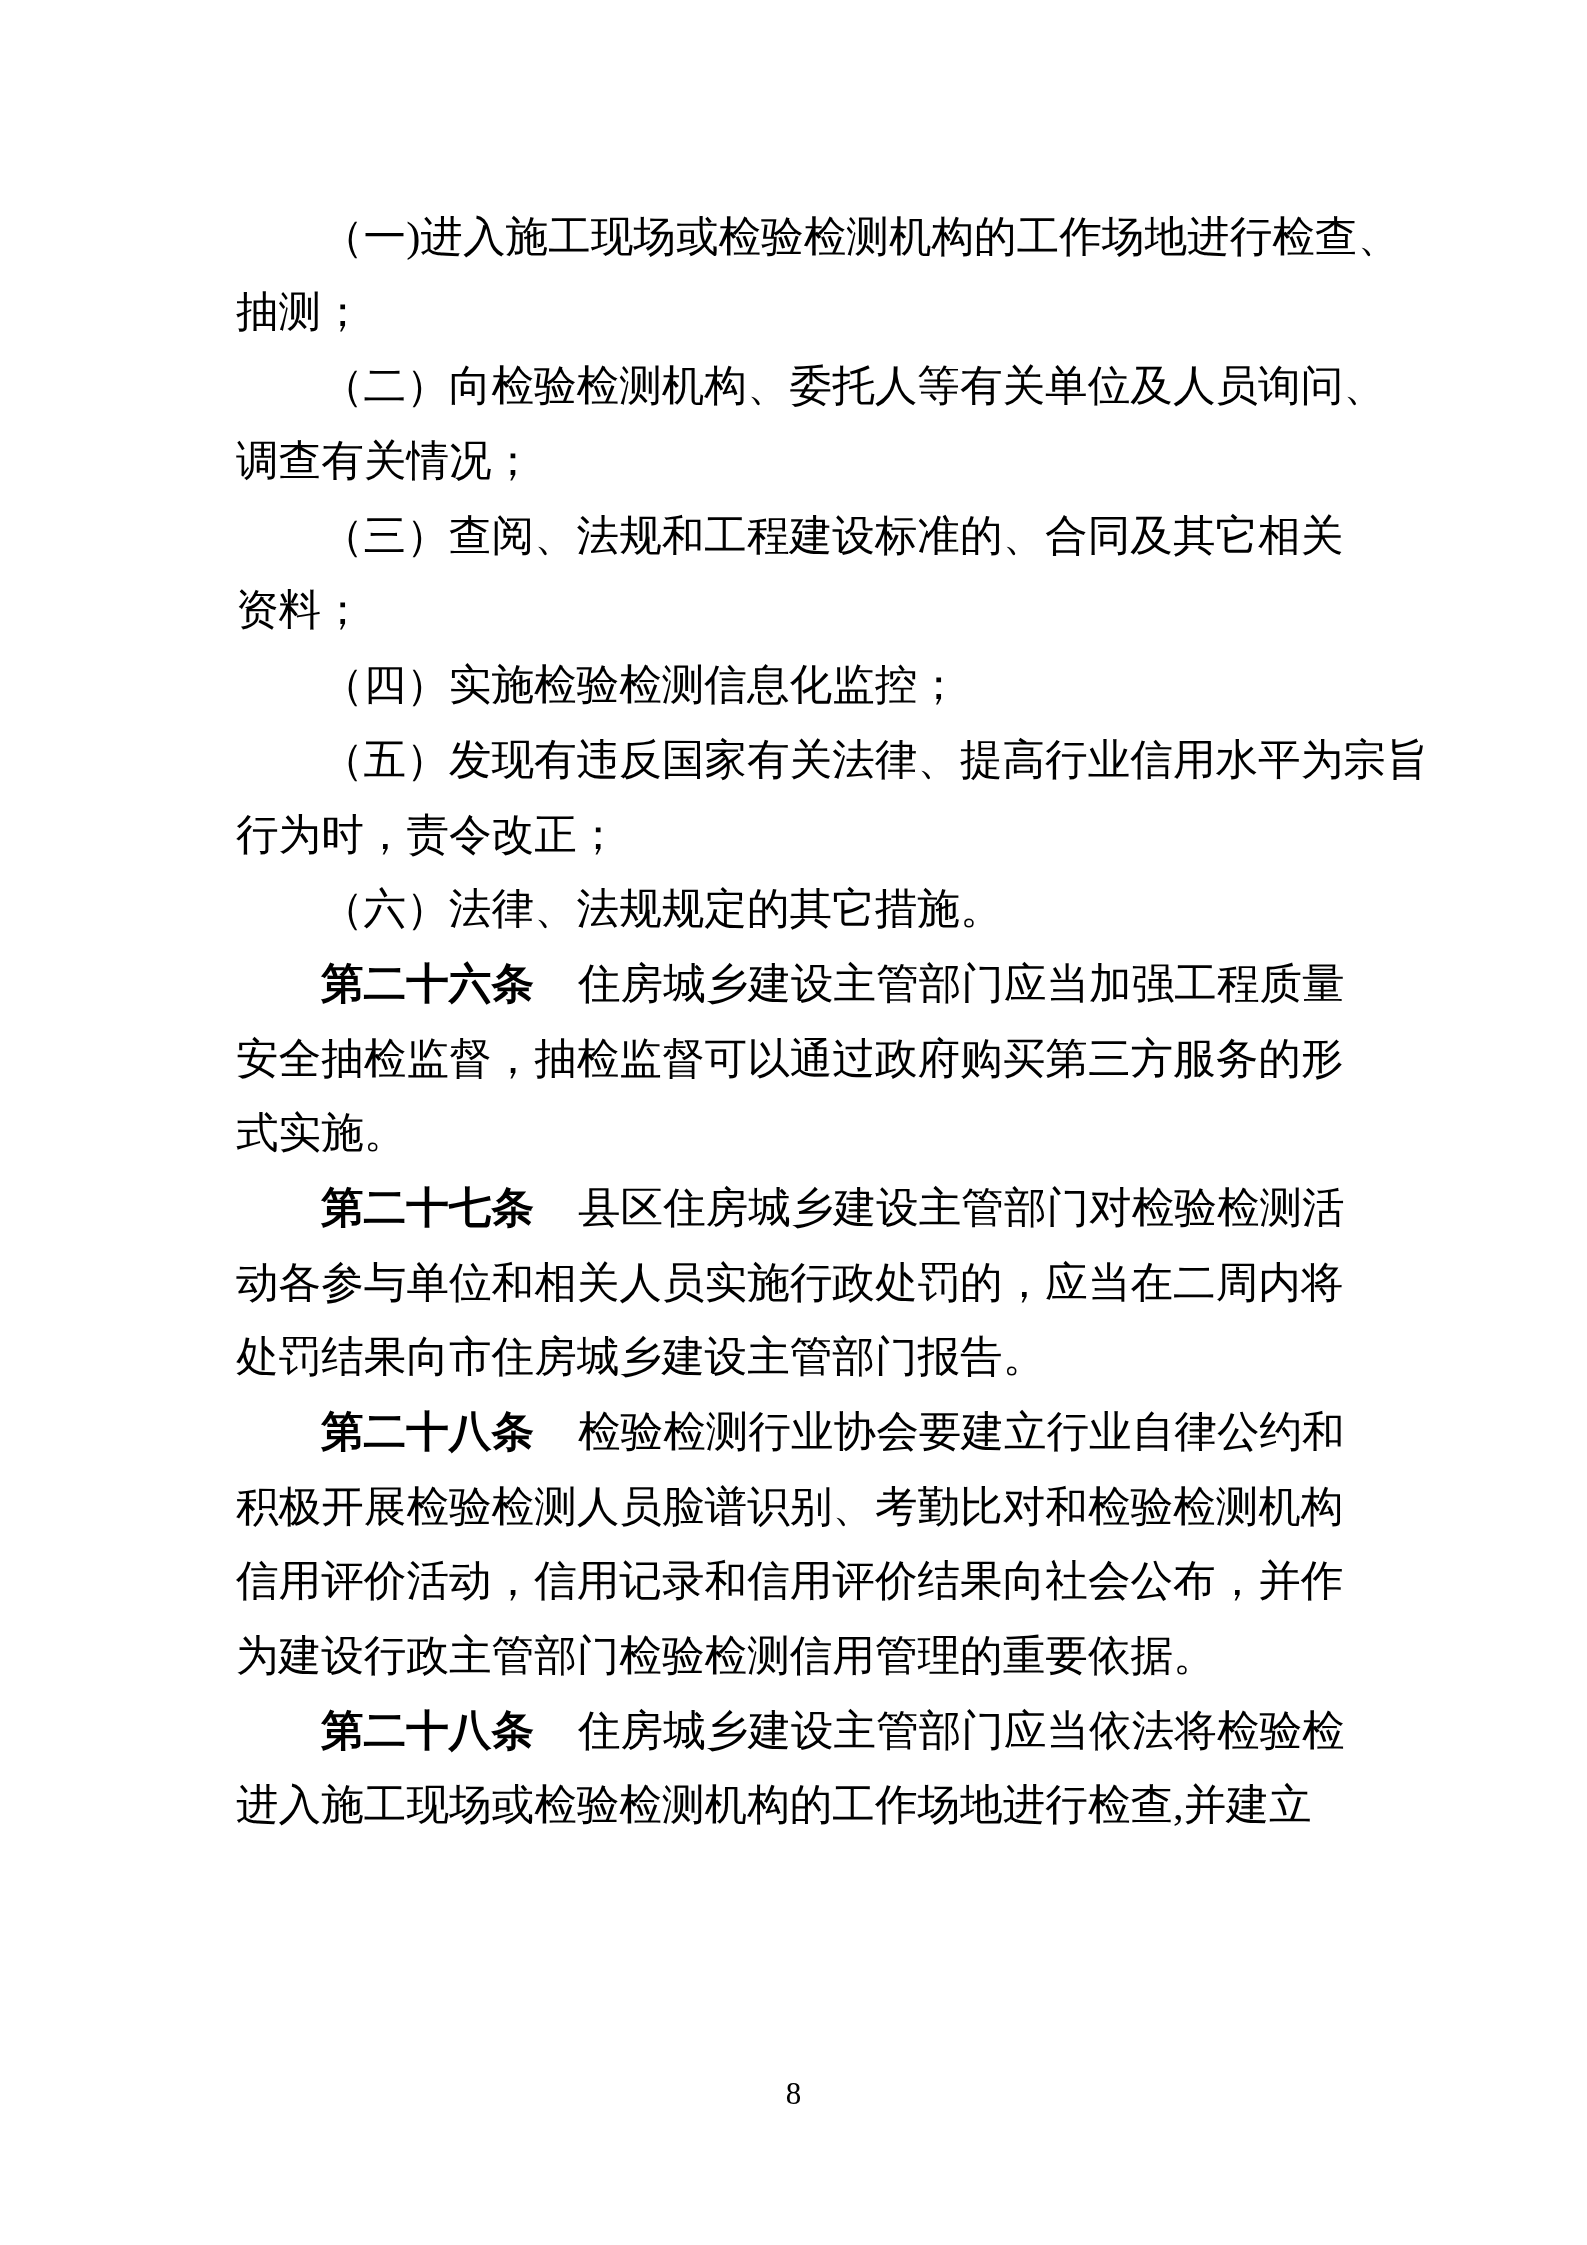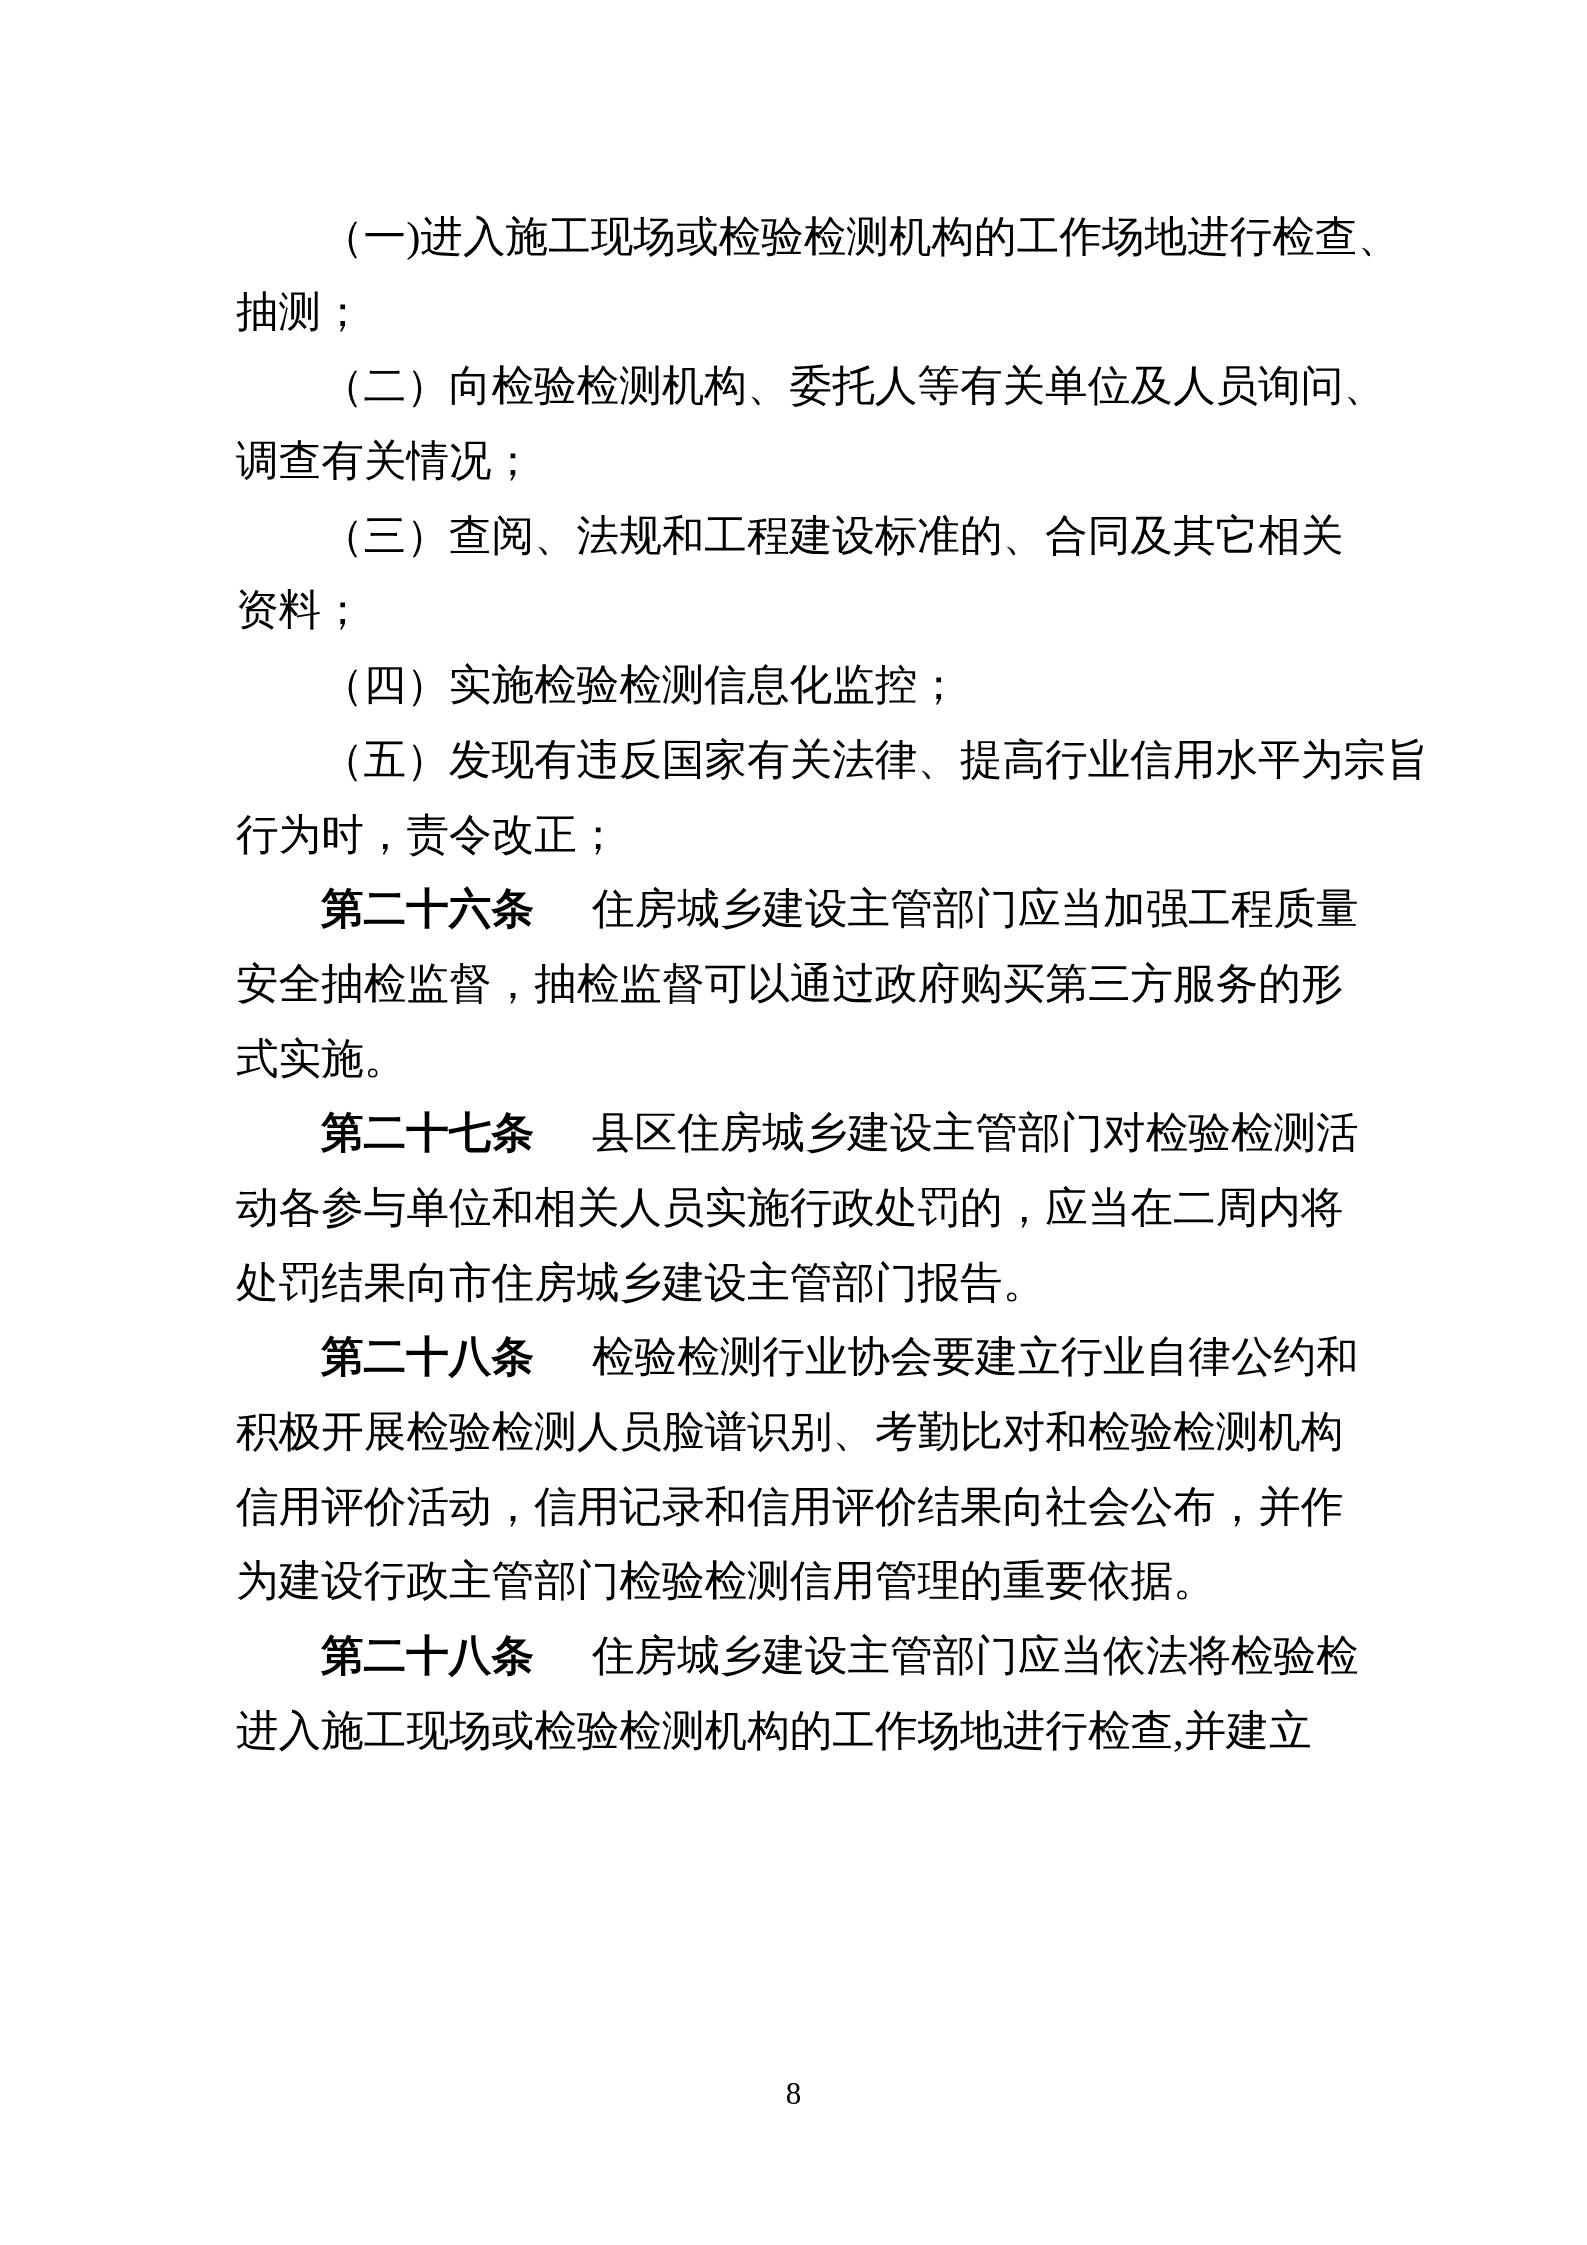--- a/index.html
+++ b/index.html
@@ -27,21 +27,21 @@
     line-height: 74.7px;
     height: 74.7px;
     white-space: nowrap;
     text-align: left;
   }
   .indent {
     padding-left: 85px;
   }
   .lead {
     font-weight: bold;
-    margin-right: 58px;
+    margin-right: 44px;
   }
   .page-number {
     position: absolute;
     top: 2072px;
     left: 0;
     width: 100%;
     text-align: center;
     font-size: 31px;
     line-height: 44px;
   }
@@ -54,20 +54,21 @@
 
     <div class="line indent"><span>（一)进入施工现场或检验检测机构的工作场地进行检查、</span></div>
     <div class="line"><span>抽测；</span></div>
     <div class="line indent"><span>（二）向检验检测机构、委托人等有关单位及人员询问、</span></div>
     <div class="line"><span>调查有关情况；</span></div>
     <div class="line indent"><span>（三）查阅、法规和工程建设标准的、合同及其它相关</span></div>
     <div class="line"><span>资料；</span></div>
     <div class="line indent"><span>（四）实施检验检测信息化监控；</span></div>
     <div class="line indent"><span>（五）发现有违反国家有关法律、提高行业信用水平为宗旨</span></div>
     <div class="line"><span>行为时，责令改正；</span></div>
+    <div class="line indent"><span>（六）法律、法规规定的其它措施。</span></div>
 
     <div class="line indent"><span class="lead">第二十六条</span><span>住房城乡建设主管部门应当加强工程质量</span></div>
     <div class="line"><span>安全抽检监督，抽检监督可以通过政府购买第三方服务的形</span></div>
     <div class="line"><span>式实施。</span></div>
 
     <div class="line indent"><span class="lead">第二十七条</span><span>县区住房城乡建设主管部门对检验检测活</span></div>
     <div class="line"><span>动各参与单位和相关人员实施行政处罚的，应当在二周内将</span></div>
     <div class="line"><span>处罚结果向市住房城乡建设主管部门报告。</span></div>
 
     <div class="line indent"><span class="lead">第二十八条</span><span>检验检测行业协会要建立行业自律公约和</span></div>

